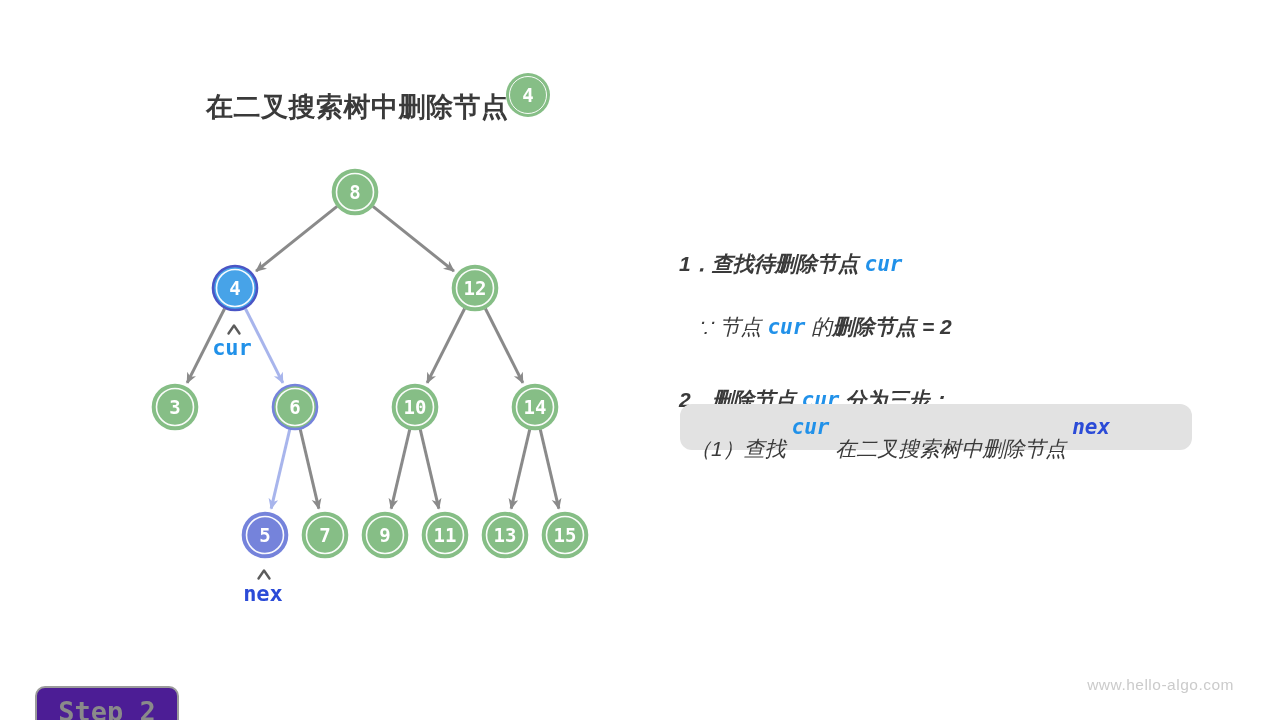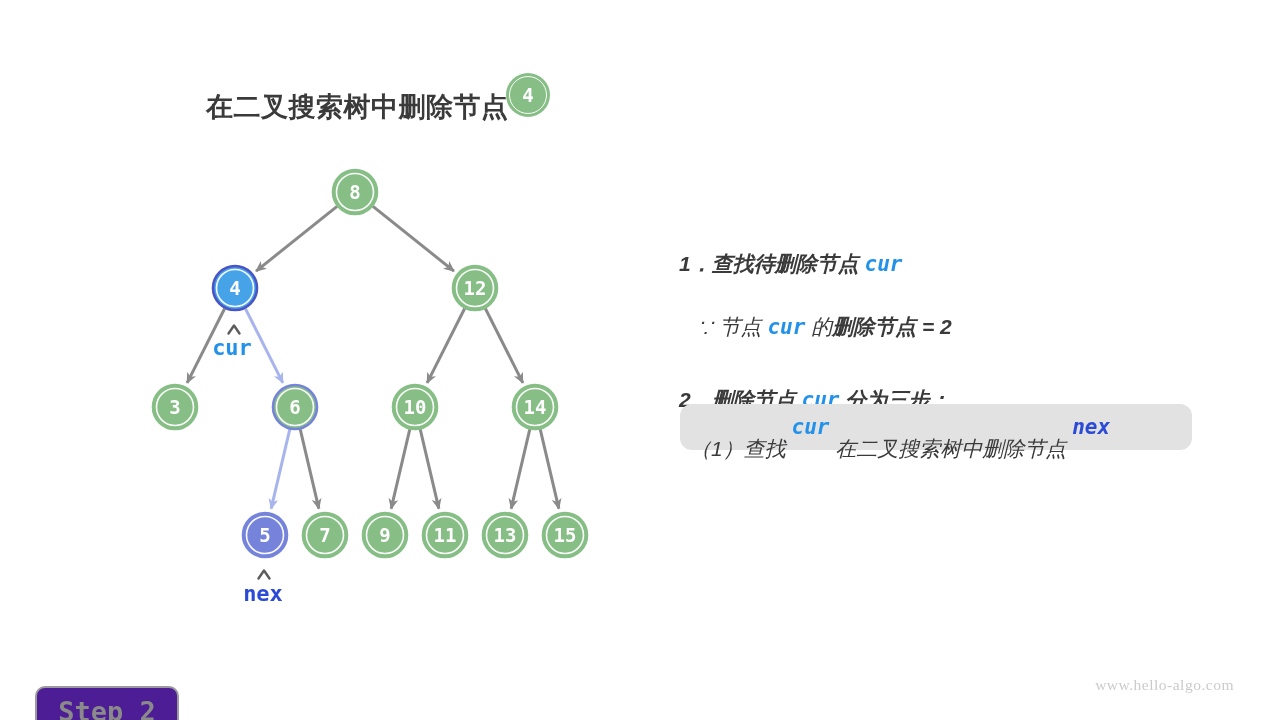--- a/index.html
+++ b/index.html
@@ -65,21 +65,21 @@
     display: flex; align-items: center; justify-content: center; margin-top: 44px;
   }
   .step-label {
     font-family: "DejaVu Sans Mono", monospace; font-weight: 700;
     font-size: 27px; color: #8a8a8a; white-space: pre;
   }
 
   
   .watermark {
     position: absolute; top: 676px; right: 46px;
-    font-family: Liberation Serif, serif; font-size: 15.5px;
+    font-family: Liberation Sans, sans-serif; font-size: 15.5px;
     color: #cbcbcb; letter-spacing: 0.5px;
   }
 </style>
 </head>
 <body>
 
 <div class="stage">
 
   <h1 class="title">在二叉搜索树中删除节点</h1>
 

